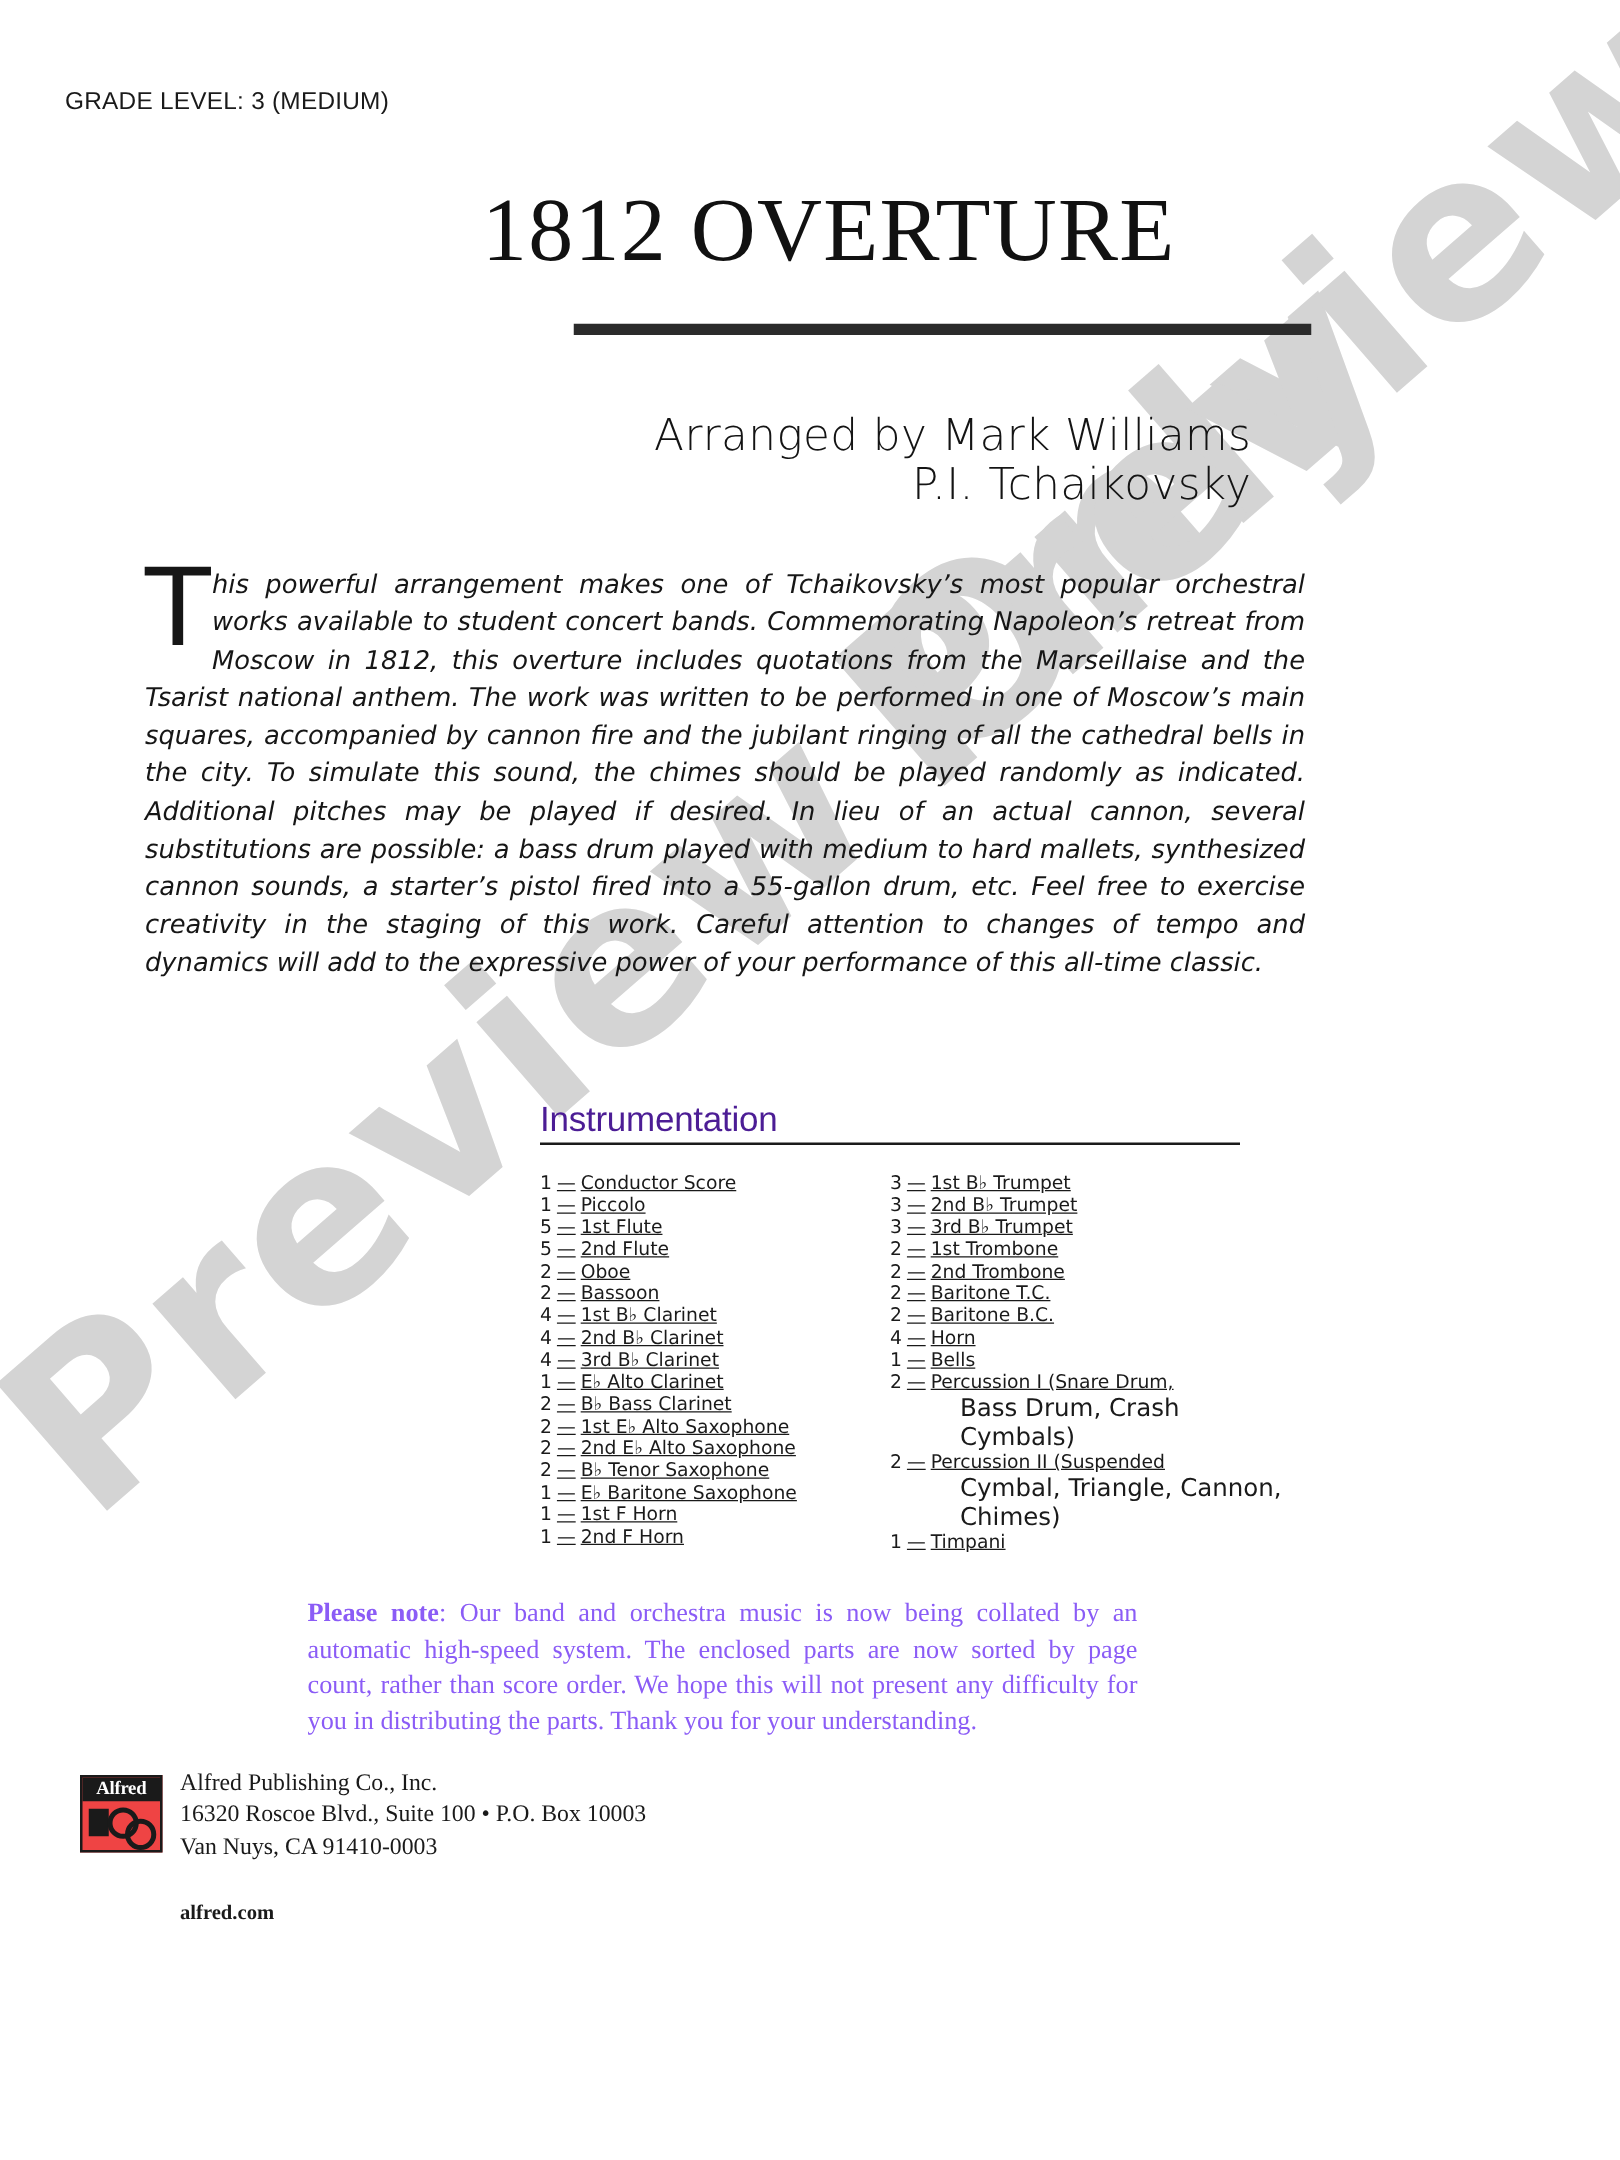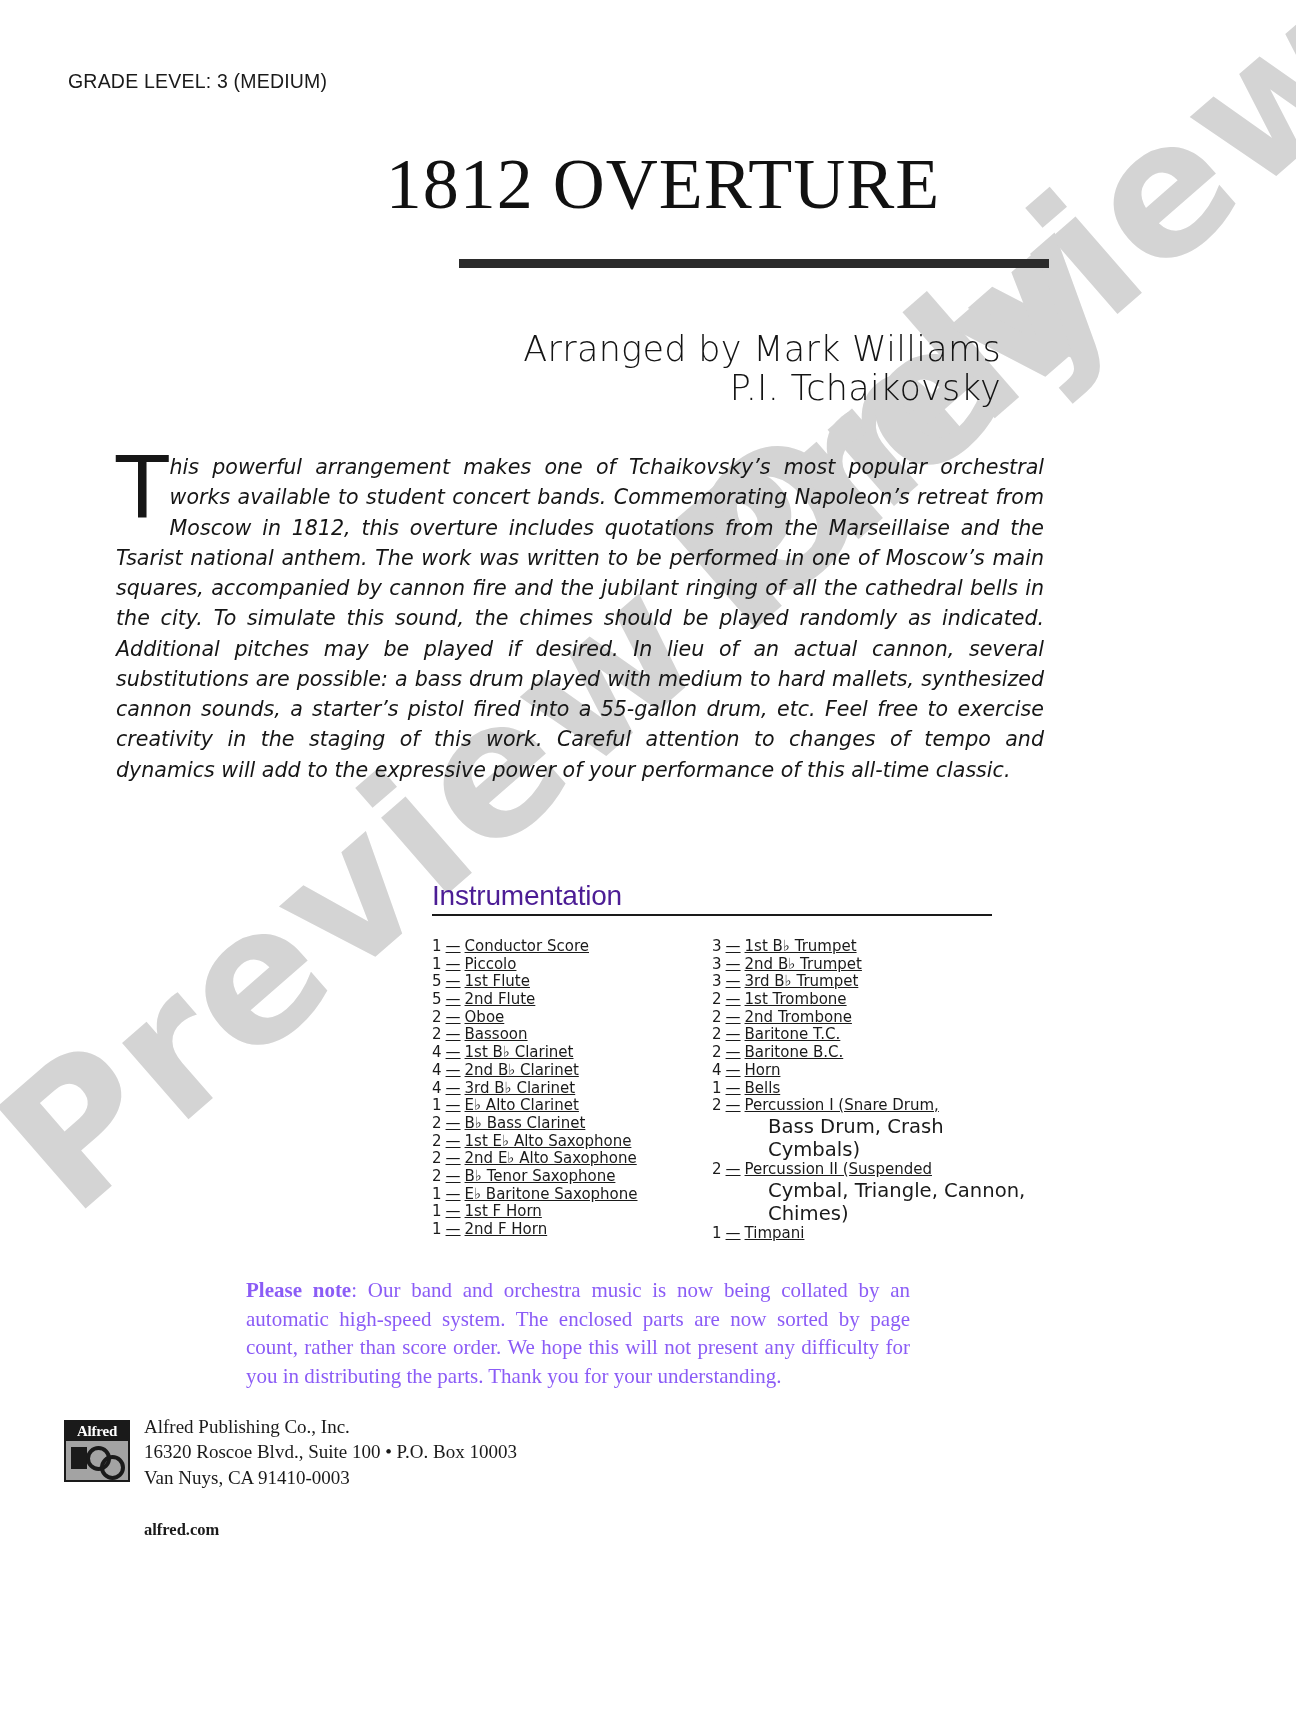--- a/index.html
+++ b/index.html
@@ -54,21 +54,20 @@
     z-index: 2;
   }
 
   #grade-level {
     position: absolute;
     left: 52px;
     top: 70px;
     font-size: 19.5px;
     letter-spacing: 0.2px;
     color: #1a1a1a;
-    margin-left: 16px;
   }
 
   #title-block {
     position: absolute;
     left: 0;
     right: 0;
     top: 148px;
     text-align: center;
   }
   #main-title {
@@ -201,21 +200,21 @@
     left: 64px;
     top: 1414px;
   }
   #alfred-logo {
     position: absolute;
     left: 0;
     top: 6px;
     width: 62px;
     height: 58px;
     border: 2px solid #1a1a1a;
-    background: #a3a3a3;
+    background: #ef4444;
   }
   #alfred-logo .logo-word {
     display: block;
     background: #1a1a1a;
     color: #fff;
     font-family: "Liberation Serif", serif;
     font-weight: bold;
     font-size: 15px;
     line-height: 19px;
     text-align: center;

